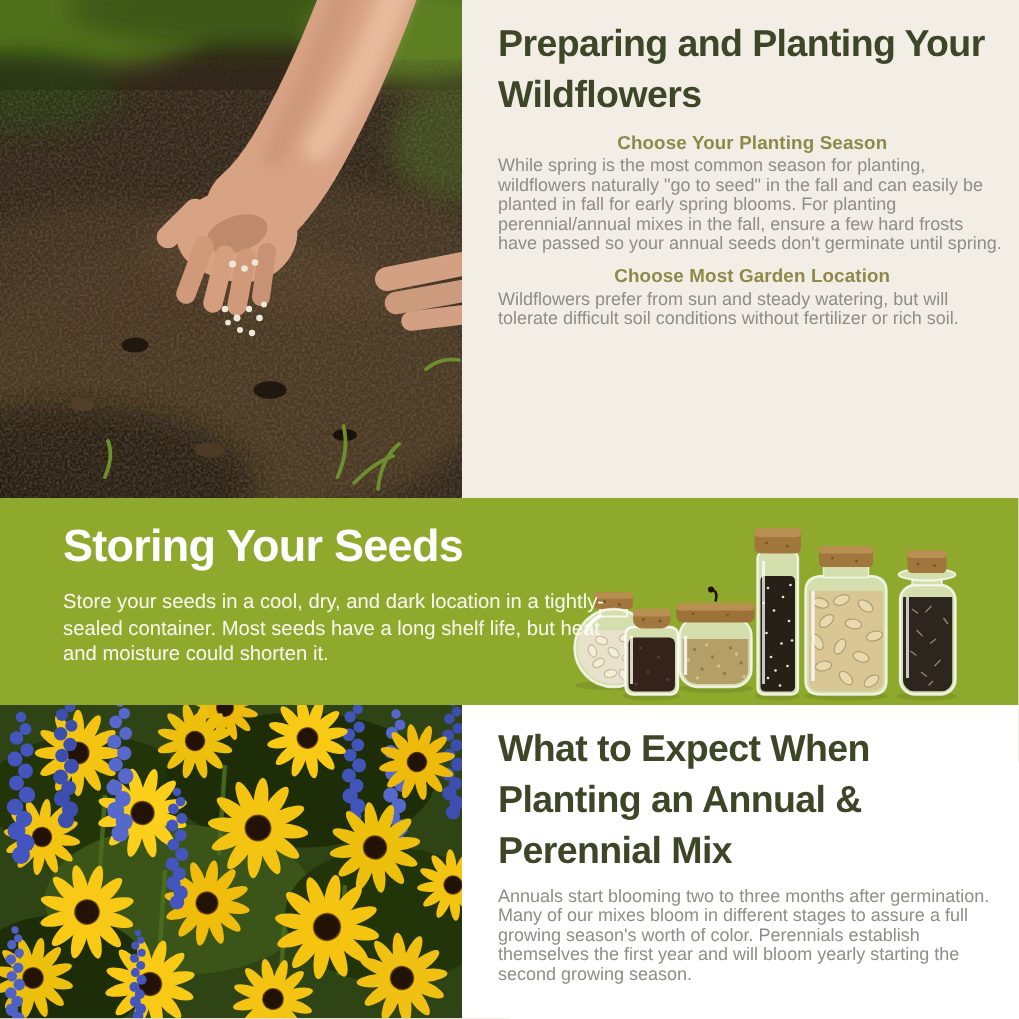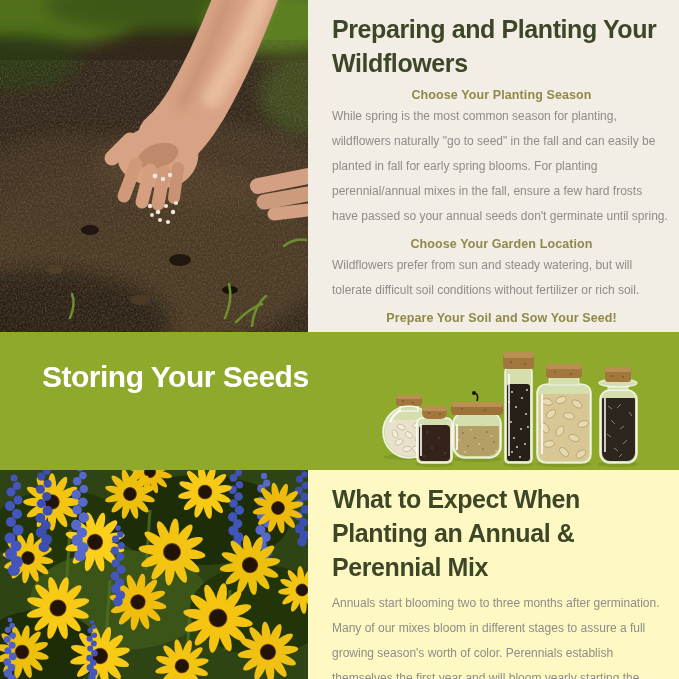--- a/index.html
+++ b/index.html
@@ -3,35 +3,35 @@
 <meta charset="utf-8">
 <style>
   html,body{margin:0;padding:0;}
   body{width:679px;height:679px;overflow:hidden;background:#f2eee5;
        font-family:"Liberation Sans", sans-serif;}
   .page{position:relative;width:643px;height:679px;}
 
   
   .sec-top{position:absolute;top:0;left:0;width:679px;height:332px;display:flex;background:#f2eee5;}
   .sec-band{position:absolute;top:332px;left:0;width:679px;height:138px;background:#8fa92c;}
-  .sec-bottom{position:absolute;top:470px;left:0;width:679px;height:209px;display:flex;background:#fef9c3;}
+  .sec-bottom{position:absolute;top:470px;left:0;width:679px;height:209px;display:flex;background:#ffffff;}
 
   .photo{flex:0 0 308px;width:308px;overflow:hidden;position:relative;}
   .photo svg{display:block;}
 
   .content{flex:1;overflow:hidden;}
   .content-top{padding:12px 8px 0 24px;}
   .content-bottom{padding:12px 8px 0 24px;}
 
   h1.big, h2.big{margin:0 0 7px 0;font-size:25px;line-height:34px;font-weight:bold;
       color:#3d4627;letter-spacing:-0.4px;}
   .subhead{margin:8px 0 2px 0;font-size:12.5px;font-weight:bold;color:#8f8949;letter-spacing:0.1px;text-align:center;}
-  .bodytext{margin:0;font-size:12px;line-height:25px;color:#8e8d87;}
-
-  .band-copy{position:absolute;left:42px;top:28px;width:362px;z-index:2;}
+  .bodytext{margin:0;font-size:12px;line-height:13px;color:#8e8d87;}
+
+  .band-copy{position:absolute;left:42px;top:16px;width:362px;z-index:2;}
   .band-title{margin:0 0 10px 0;font-size:30px;line-height:34px;font-weight:bold;color:#ffffff;letter-spacing:-0.5px;}
   .band-body{margin:0;font-size:13.5px;line-height:17.5px;color:#f8f9f0;}
 
   .jars{position:absolute;right:0;bottom:0;width:320px;height:138px;z-index:1;}
 </style>
 </head>
 <body>
 
 <div class="page">
 
@@ -118,30 +118,30 @@
         </g>
       </svg>
     </div>
 
     <div class="content content-top">
       <h1 class="big">Preparing and Planting Your Wildflowers</h1>
 
       <p class="subhead">Choose Your Planting Season</p>
       <p class="bodytext">While spring is the most common season for planting, wildflowers naturally "go to seed" in the fall and can easily be planted in fall for early spring blooms. For planting perennial/annual mixes in the fall, ensure a few hard frosts have passed so your annual seeds don't germinate until spring.</p>
 
-      <p class="subhead">Choose Your Garden Location</p>
+      <p class="subhead">Choose Most Garden Location</p>
       <p class="bodytext">Wildflowers prefer from sun and steady watering, but will tolerate difficult soil conditions without fertilizer or rich soil.</p>
 
-      <p class="subhead">Prepare Your Soil and Sow Your Seed!</p>
     </div>
   </div>
 
   <div class="sec-band">
     <div class="band-copy">
       <h2 class="band-title">Storing Your Seeds</h2>
+      <p class="band-body">Store your seeds in a cool, dry, and dark location in a tightly-sealed container. Most seeds have a long shelf life, but heat and moisture could shorten it.</p>
     </div>
 
     <svg class="jars" viewBox="0 0 320 138">
       <defs>
         <clipPath id="c1">
             <circle cx="50" cy="100" r="24"></circle>
           </clipPath>
         <clipPath id="c3">
             <rect x="96" y="84" width="44" height="40" rx="10"></rect>
           </clipPath>

